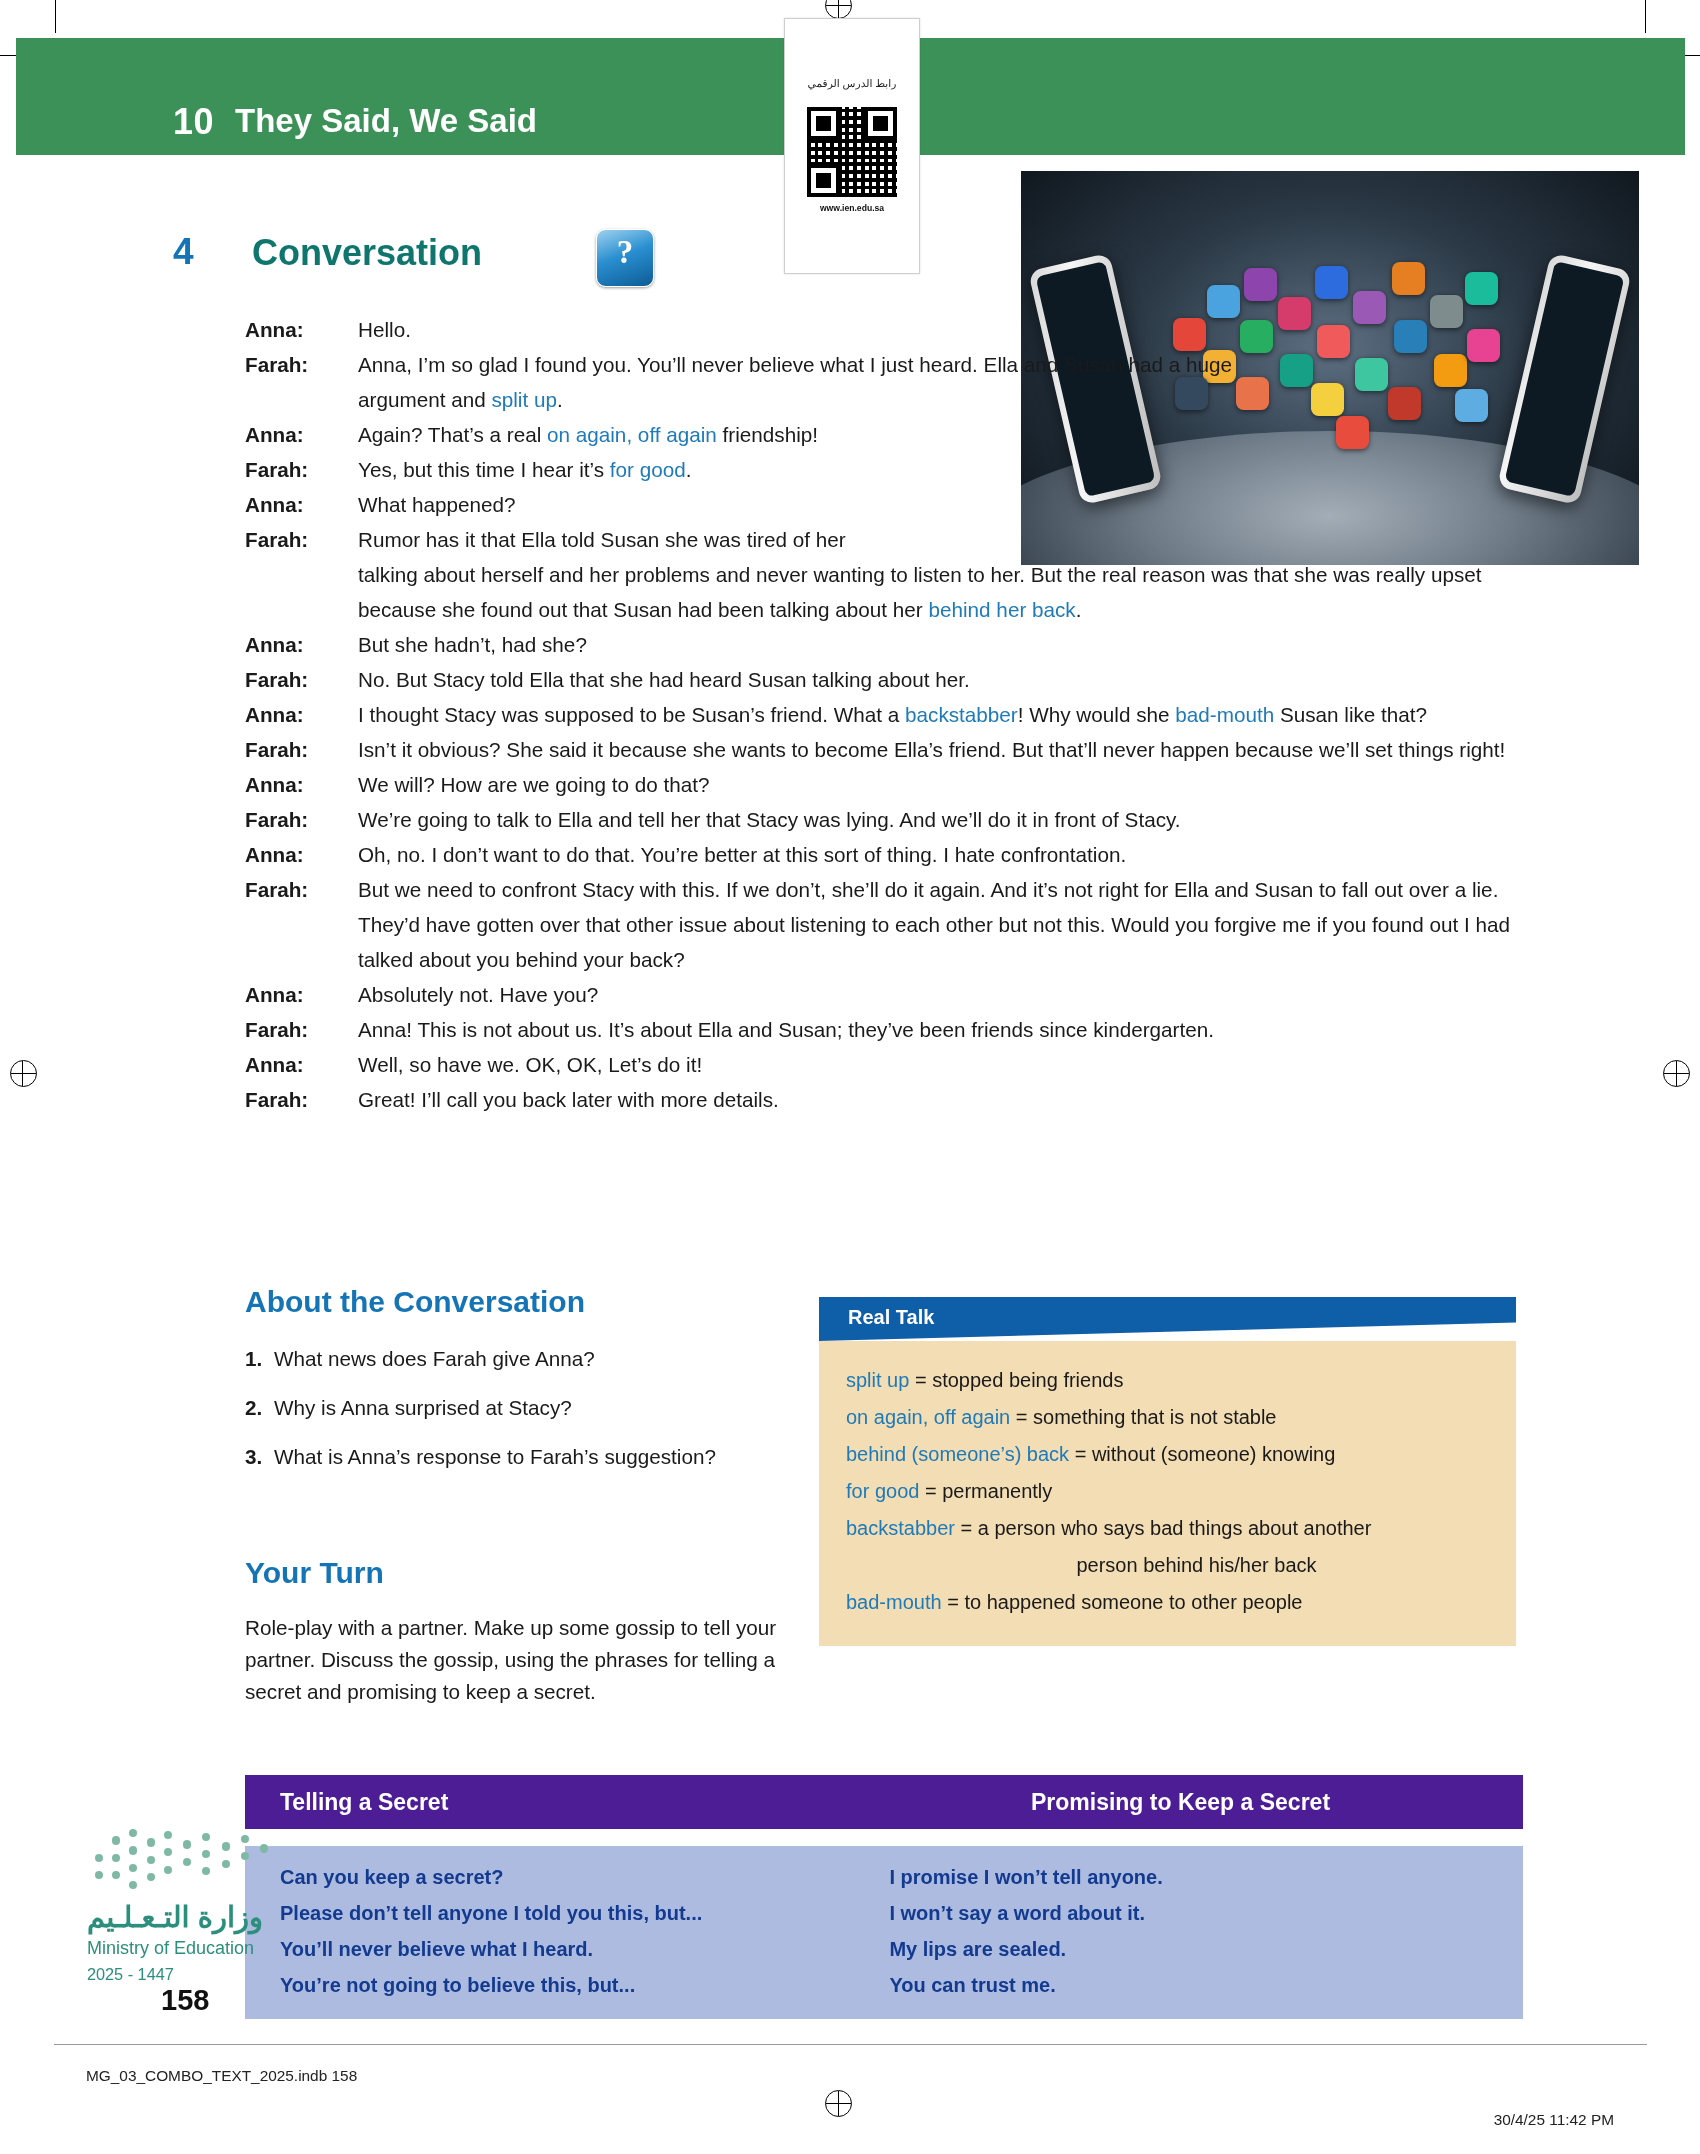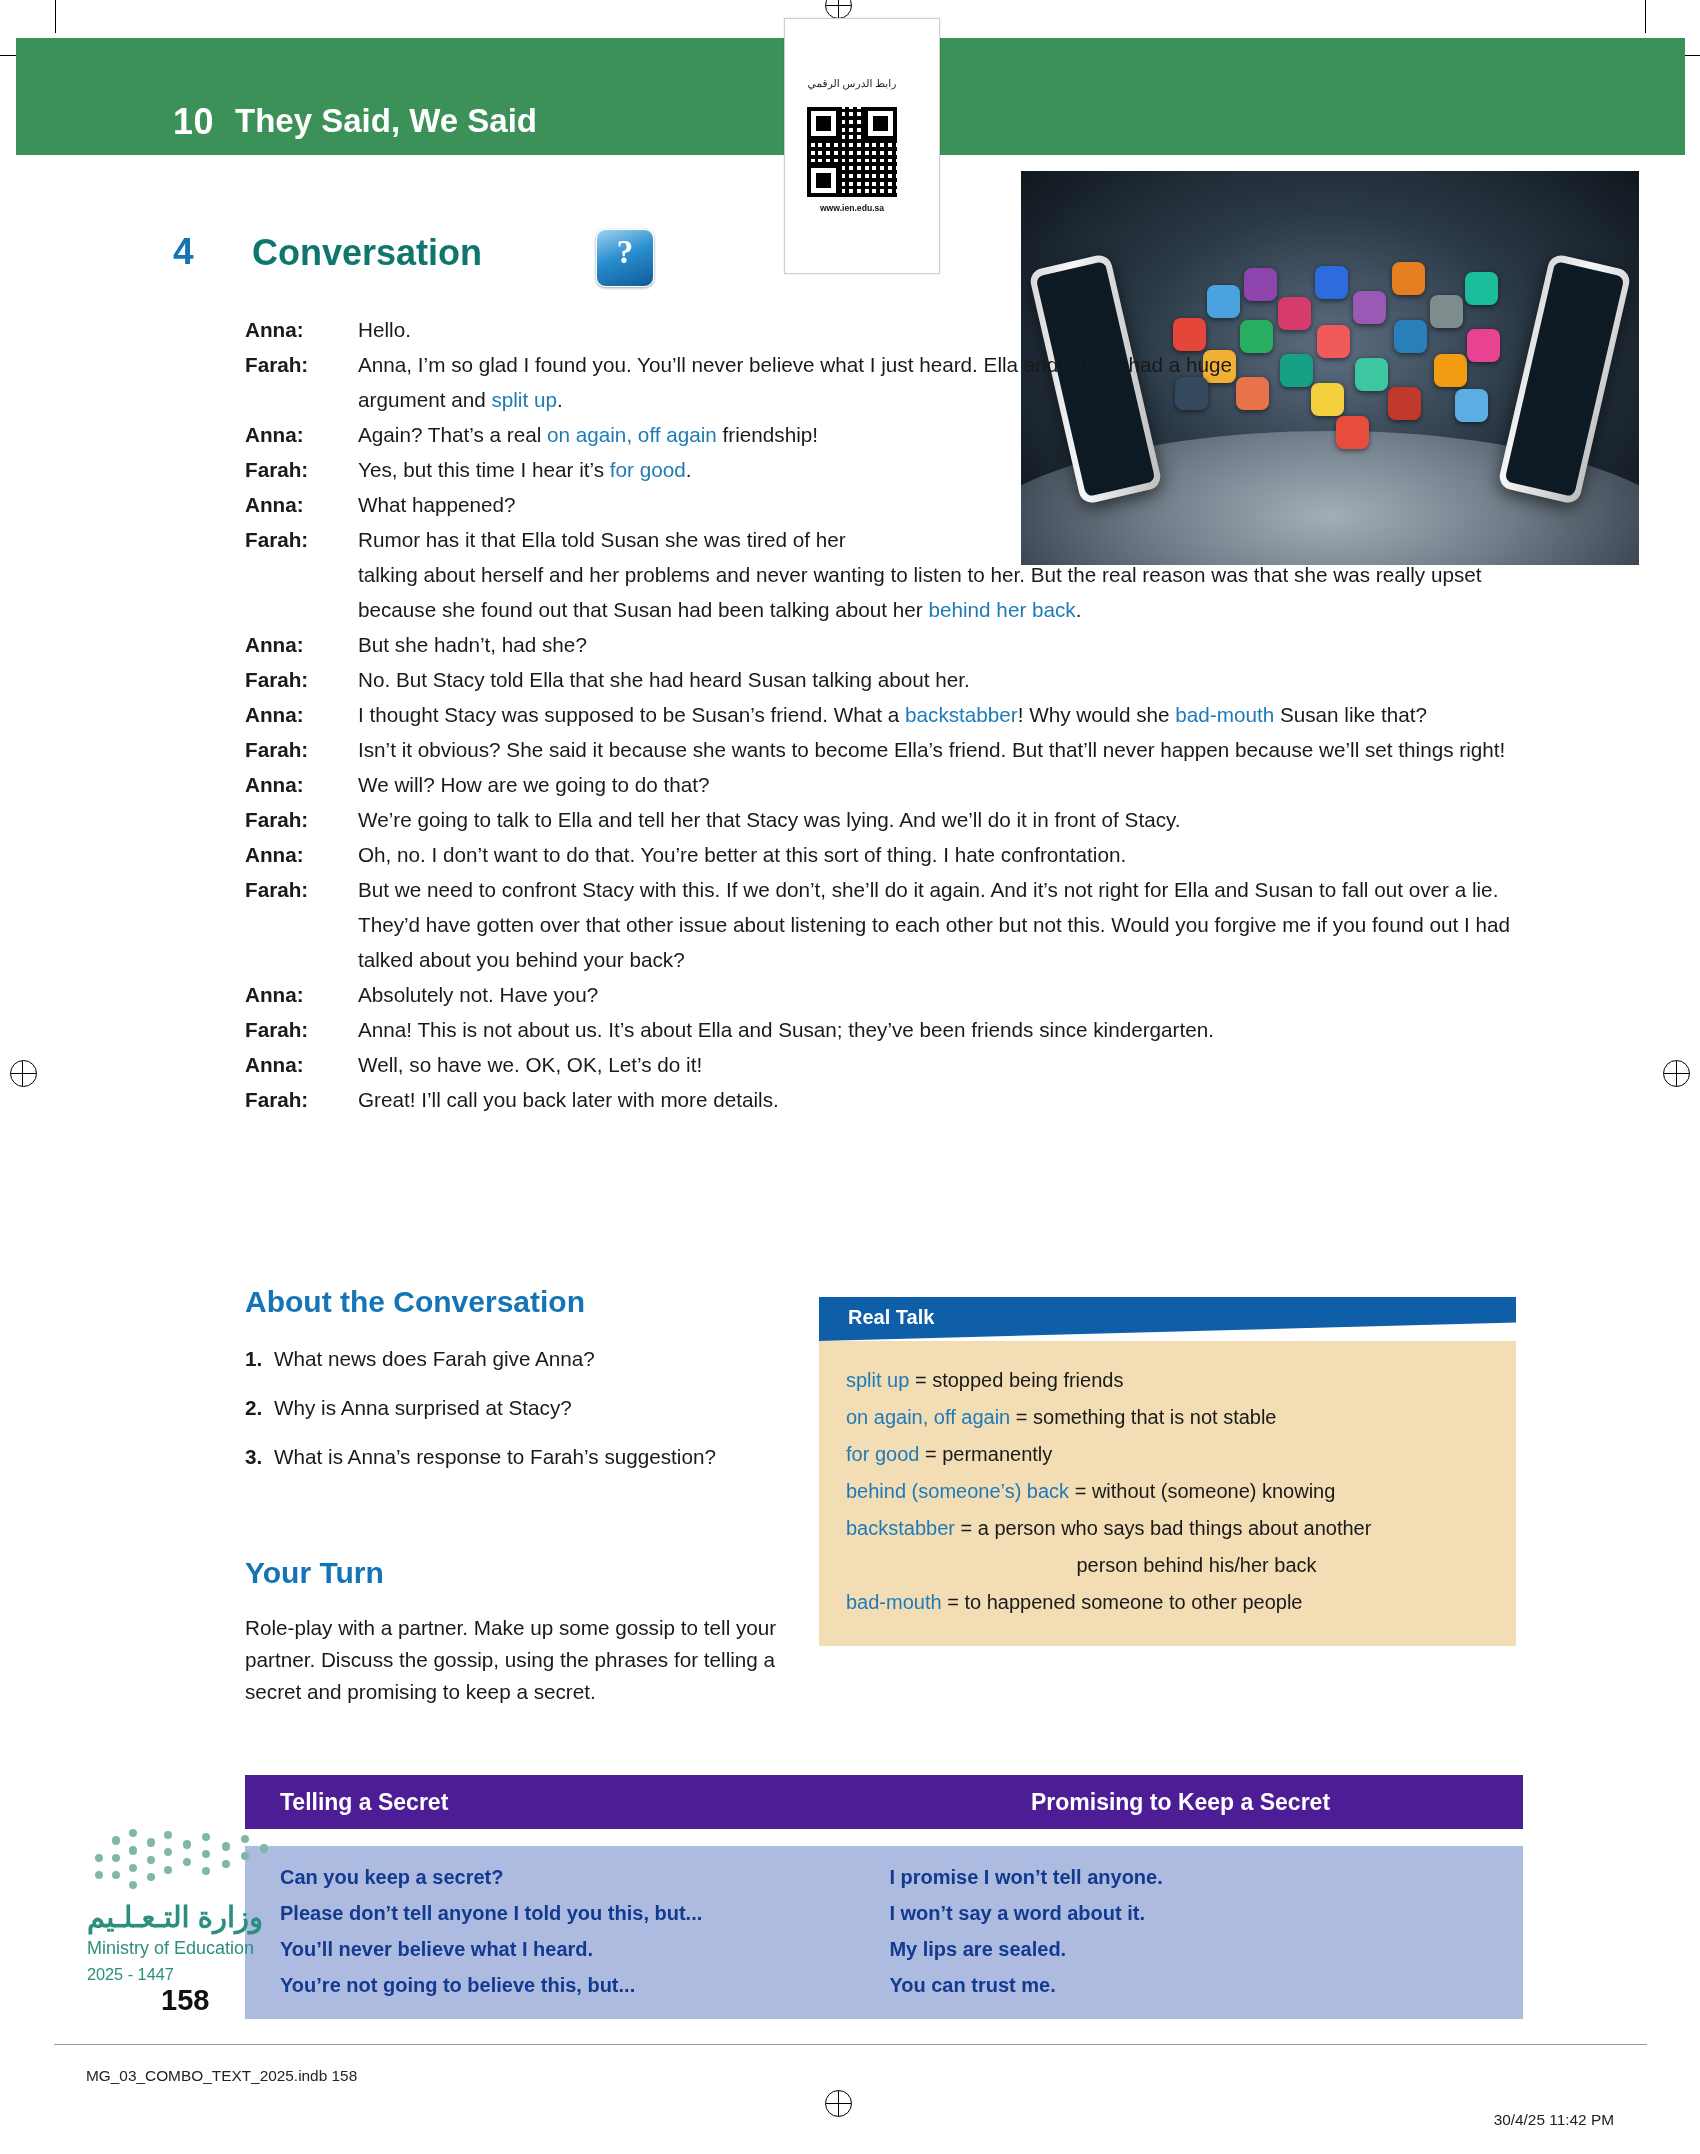--- a/index.html
+++ b/index.html
@@ -31,21 +31,20 @@
   .header-title{
     position:absolute;left:235px;top:102px;
     font-size:33px;font-weight:bold;color:#ffffff;
   }
 
   
   .qr-card{
     position:absolute;left:784px;top:18px;width:134px;height:254px;
     background:#ffffff;border:1px solid #cfcfcf;
     box-shadow:0 0 1.9px rgba(0,0,0,.15);
-    padding-left:20px;
   }
   .qr-card .qr-label{
     position:absolute;left:0;top:58px;width:134px;text-align:center;
     font-size:10.6px;color:#222;direction:rtl;
   }
   .qr-img{
     position:absolute;left:22px;top:88px;width:90px;height:90px;
     background:
       repeating-linear-gradient(90deg,#000 0 3.8px,#fff 3.8px 7.7px),
       repeating-linear-gradient(0deg,#000 0 3.8px,#fff 3.8px 7.7px);
@@ -345,22 +344,22 @@
   <div class="yt-h">Your Turn</div>
   <div class="yt-p">Role-play with a partner. Make up some gossip to tell your partner. Discuss the gossip, using the phrases for telling a secret and promising to keep a secret.</div>
 
   <div class="rt-wrap">
     <div class="rt-tab">
       <span>Real Talk</span>
     </div>
     <div class="rt-body">
       <div><span class="rt-term">split up</span> <span>= stopped being friends</span></div>
       <div><span class="rt-term">on again, off again</span> <span>= something that is not stable</span></div>
+      <div><span class="rt-term">behind (someone’s) back</span> <span>= without (someone) knowing</span></div>
       <div><span class="rt-term">for good</span> <span>= permanently</span></div>
-      <div><span class="rt-term">behind (someone’s) back</span> <span>= without (someone) knowing</span></div>
       <div><span class="rt-term">backstabber</span> <span>= a person who says bad things about another</span>
         <span class="rt-indent">person behind his/her back</span>
       </div>
       <div><span class="rt-term">bad-mouth</span> <span>= to happened someone to other people</span></div>
     </div>
   </div>
 
   <div class="tbl">
     <div class="tbl-head">
       <div class="th-left">Telling a Secret</div>

